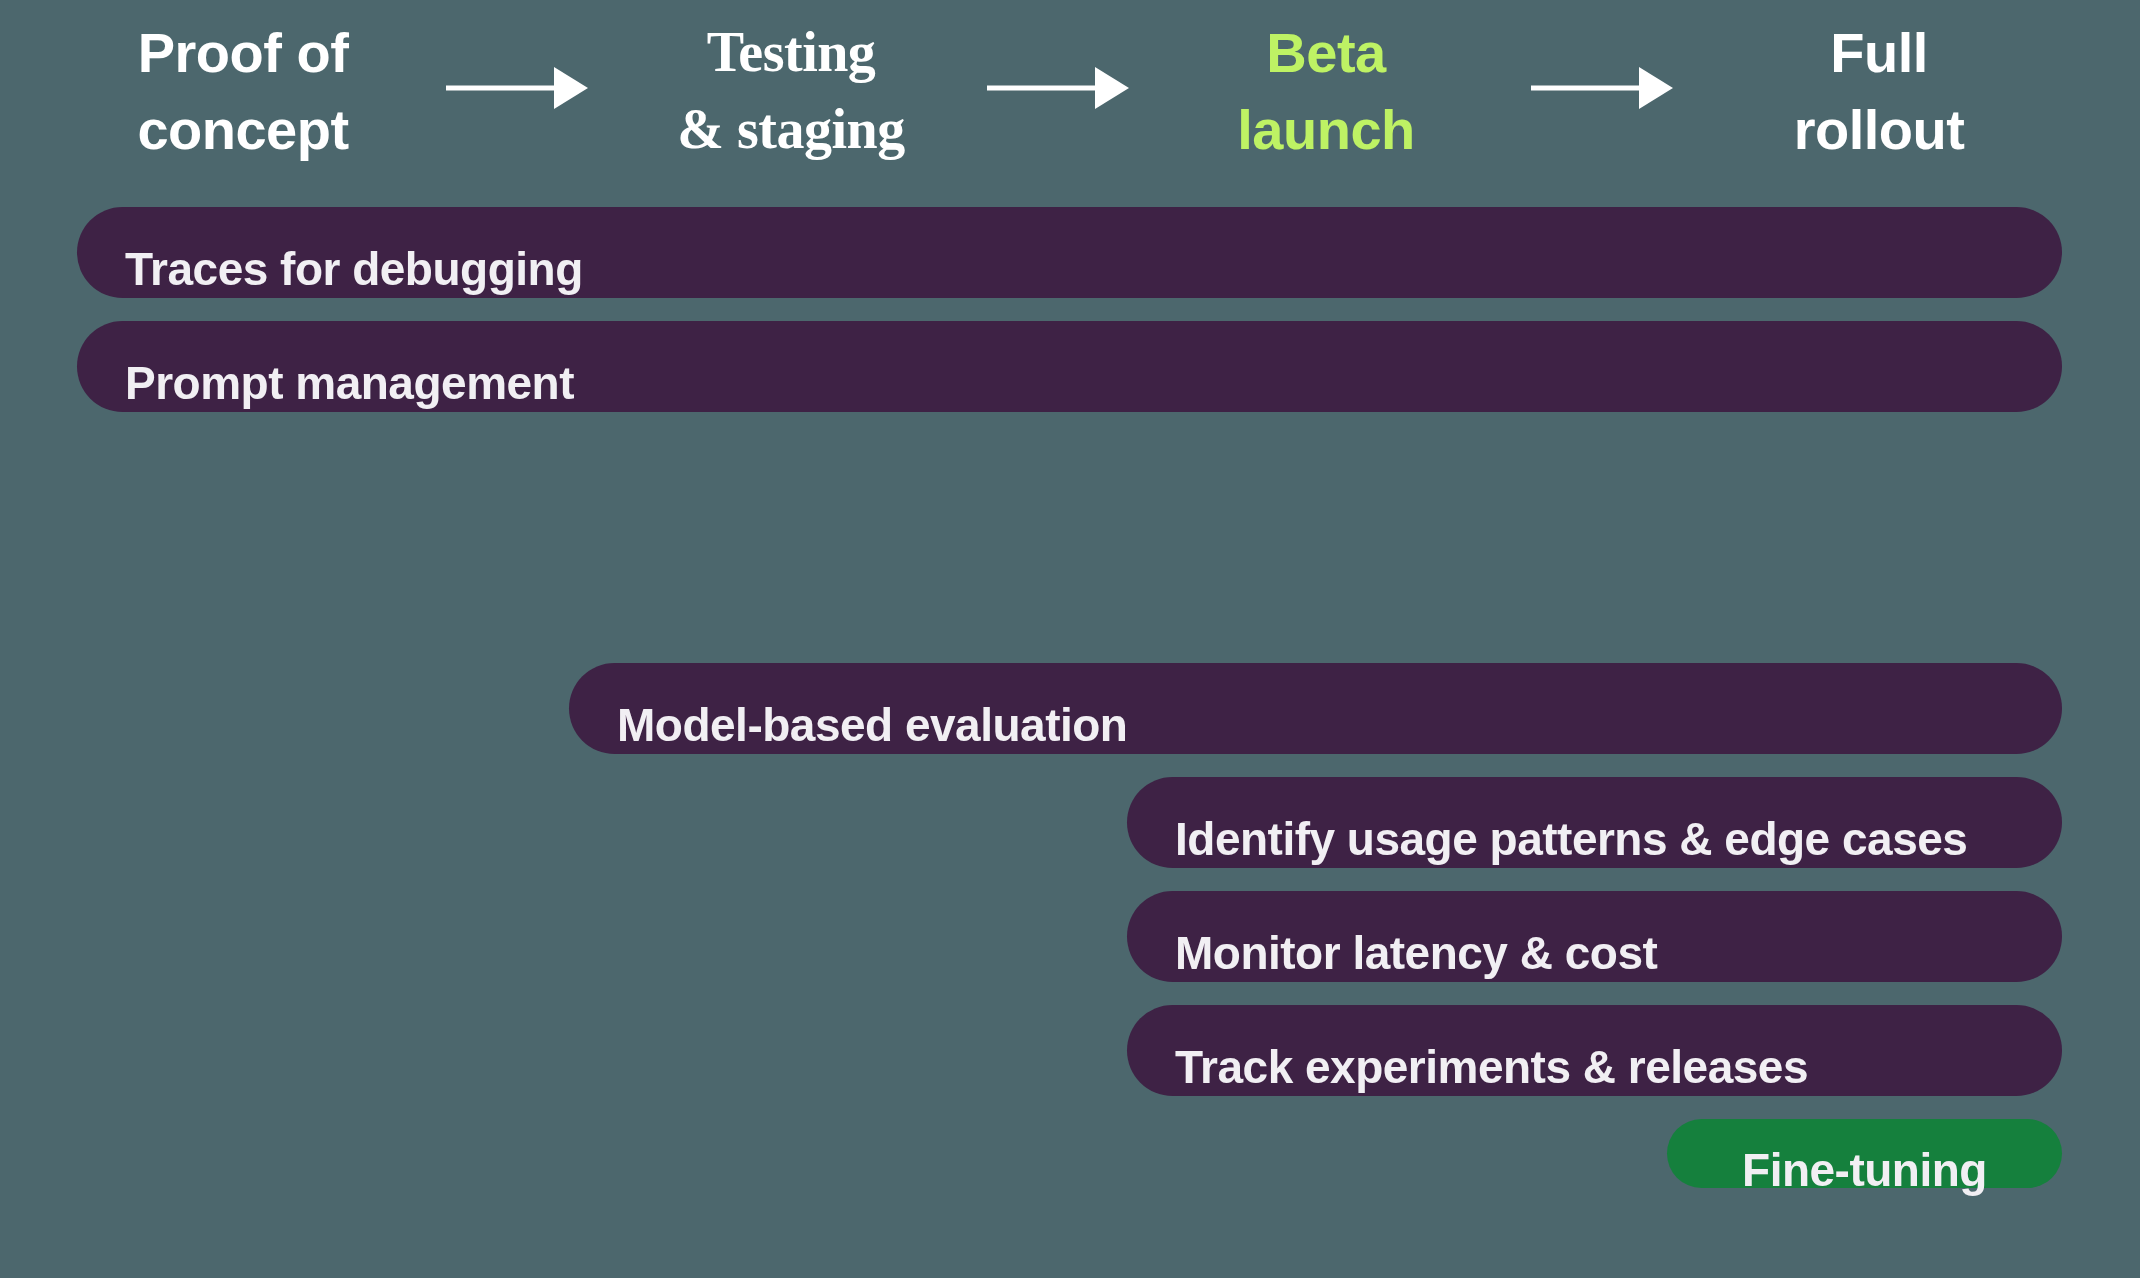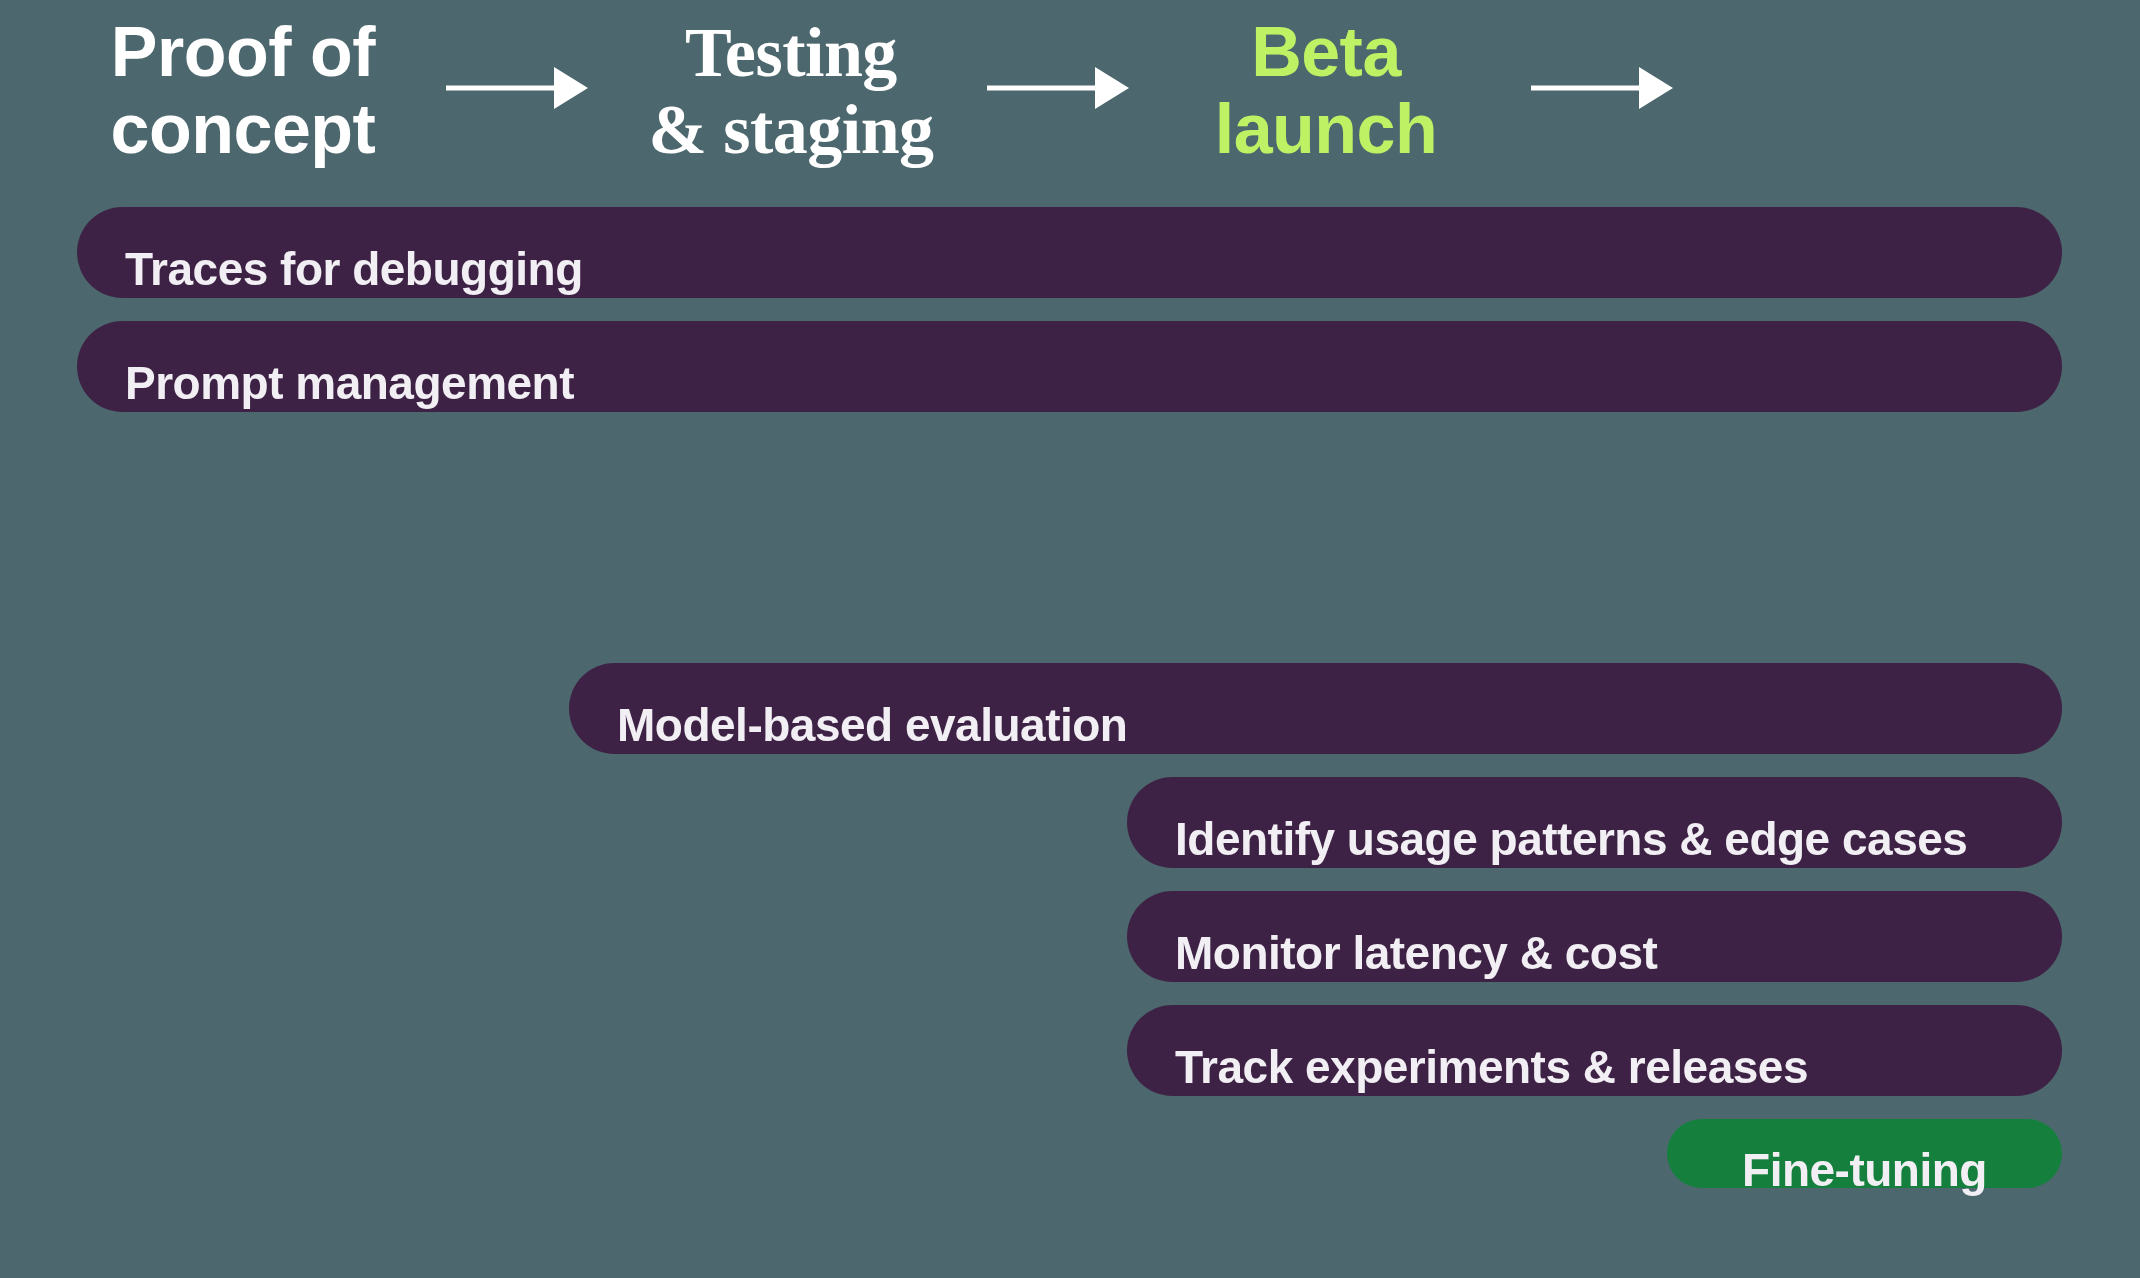--- a/index.html
+++ b/index.html
@@ -13,21 +13,21 @@
     height: 1278px;
     background: #4c676d;
     overflow: hidden;
     font-family: "Liberation Sans", sans-serif;
   }
   .stage-label {
     position: absolute;
     top: 14px;
     transform: translateX(-50%);
     color: #ffffff;
-    font-size: 70px;
+    font-size: 56px;
     font-weight: bold;
     line-height: 77px;
     text-align: center;
     white-space: pre-line;
     letter-spacing: -0.5px;
   }
   .arrow {
     position: absolute;
     top: 62px;
     transform: translateX(-50%);
@@ -56,20 +56,22 @@
 <body>
 
 <div class="canvas">
 
   <div class="stage-label" style="left: 243px; color: rgb(255, 255, 255);">Proof of
 concept</div>
   <div class="stage-label" style="left: 791px; color: rgb(255, 255, 255); font-family: Liberation Serif, serif;">Testing
 &amp; staging</div>
   <div class="stage-label" style="left: 1326px; color: #bef264;">Beta
 launch</div>
+  <div class="stage-label" style="left: 1879px; color: rgb(255, 255, 255);">Full
+rollout</div>
 
   <svg class="arrow" width="150" height="52" viewBox="0 0 150 52" style="left: 517px;">
     <line x1="4" y1="26" x2="116" y2="26" stroke="#ffffff" stroke-width="5"></line>
     <polygon points="112,5 112,47 146,26" fill="#ffffff"></polygon>
   </svg>
   <svg class="arrow" width="150" height="52" viewBox="0 0 150 52" style="left: 1058px;">
     <line x1="4" y1="26" x2="116" y2="26" stroke="#ffffff" stroke-width="5"></line>
     <polygon points="112,5 112,47 146,26" fill="#ffffff"></polygon>
   </svg>
   <svg class="arrow" width="150" height="52" viewBox="0 0 150 52" style="left: 1602px;">

